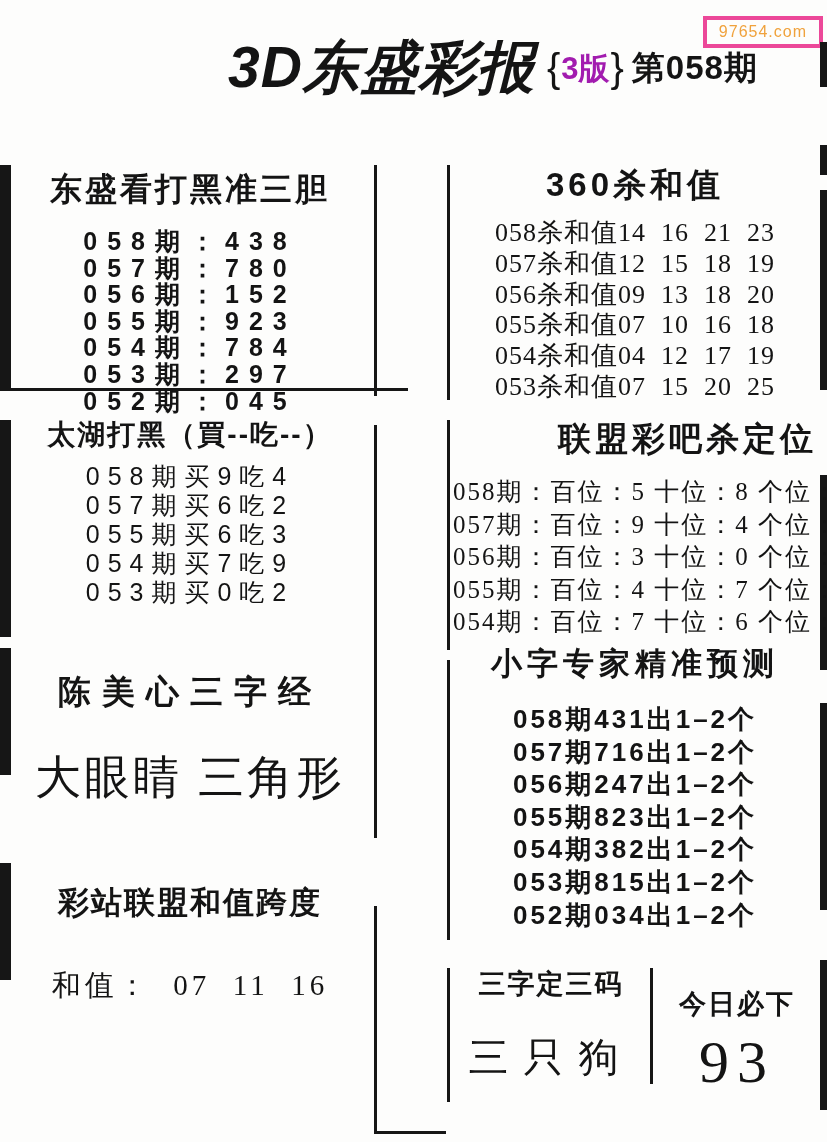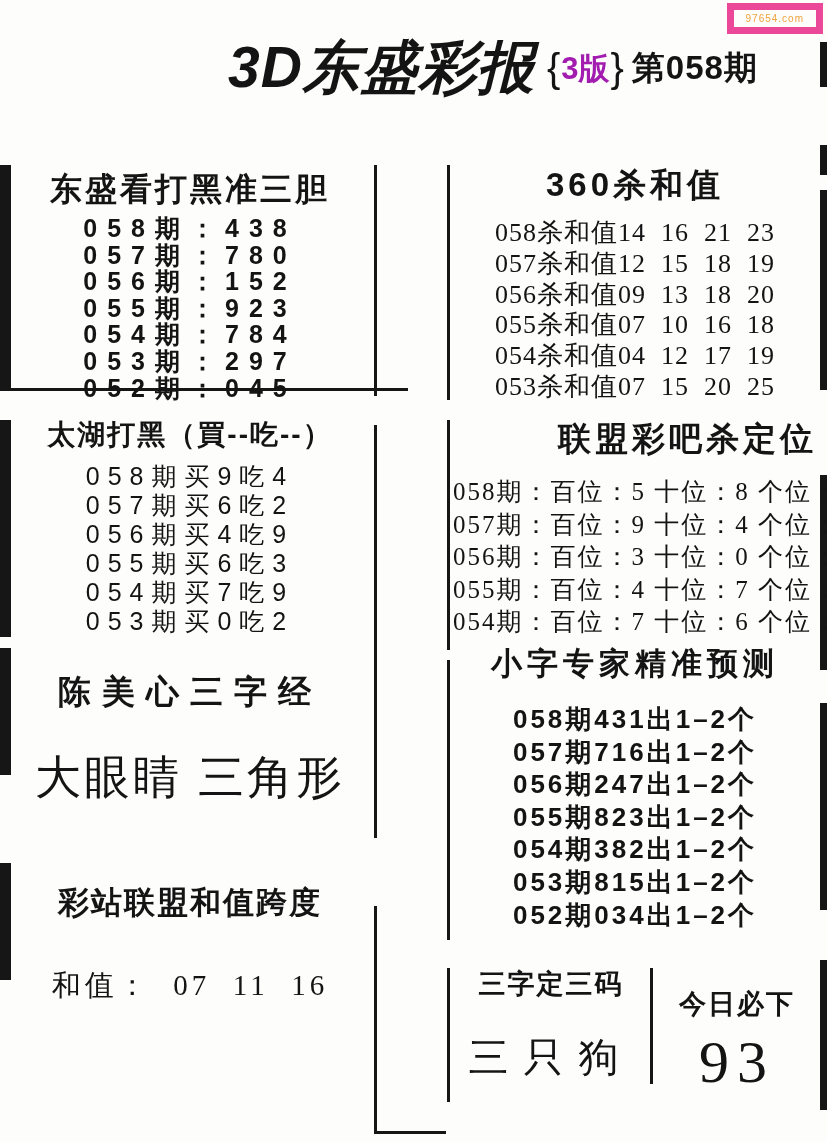--- a/index.html
+++ b/index.html
@@ -5,43 +5,43 @@
   html,body { margin:0; padding:0; background:#e8e8e8; }
   .page {
     position:relative; width:827px; height:1142px; margin:0 auto;
     background:#fdfdfc; color:#141414; overflow:hidden;
     font-family:"Liberation Sans", sans-serif;
   }
   .bar { position:absolute; background:#161616; }
 
   
   .site-badge {
-    position:absolute; top:3px; right:4px;
-    border:7px solid #ec4899; color:#f0a23c;
-    font-size:10px; padding:3px 12px; letter-spacing:1px;
+    position:absolute; top:16px; right:4px;
+    border:4px solid #ec4899; color:#f0a23c;
+    font-size:16px; padding:3px 12px; letter-spacing:1px;
     font-family:"Liberation Sans", sans-serif;
   }
 
   
   .title-row { position:absolute; top:30px; left:228px; display:flex; align-items:center; white-space:nowrap; }
   .title-main { font-size:57px; font-weight:900; letter-spacing:1px;font-style:italic; }
   .title-edition { font-size:31px; font-weight:700; margin-left:12px; display:flex; align-items:center; }
   .brace { font-size:40px; font-weight:400; }
   .edition-num { color:#a21caf; font-weight:800; padding:0 1px; }
   .title-issue { font-size:33px; font-weight:800; margin-left:8px; letter-spacing:1px; }
 
   
   .lsec { position:absolute; left:14px; width:352px; text-align:center; }
   .rsec { position:absolute; left:453px; width:364px; text-align:center; }
 
   
   .sec-a { top:168px; }
   .sec-a .hd { font-family:"Liberation Serif",serif; font-size:32px; font-weight:900; letter-spacing:3px; }
   .sec-a .row { font-size:25px; font-weight:900; letter-spacing:10px; height:26.6px; line-height:26.6px; white-space:pre; }
-  .sec-a .rows { margin-top:3px; }
+  .sec-a .rows { margin-top:16px; }
 
   .sec-b { top:416px; }
   .sec-b .hd { font-size:28px; font-weight:700; letter-spacing:2px; }
   .sec-b .rows { margin-top:8px; }
   .sec-b .row { font-size:25px; font-weight:400; letter-spacing:8px; height:29px; line-height:29px; white-space:pre; }
 
   .sec-c { top:670px; }
   .sec-c .hd { font-family:"Liberation Serif",serif; font-size:33px; font-weight:900; letter-spacing:11px; }
   .sec-c .val { margin-top:32px; font-size:46px; font-weight:400; letter-spacing:3px; white-space:pre; }
 
@@ -127,21 +127,20 @@
       <div class="row">053期：297</div>
       <div class="row">052期：045</div>
     </div>
   </div>
 
   <div class="lsec sec-b">
     <div class="hd">太湖打黑（買--吃--）</div>
     <div class="rows">
       <div class="row">058期买9吃4</div>
       <div class="row">057期买6吃2</div>
-      <div class="row">056期买4吃9</div>
       <div class="row">055期买6吃3</div>
       <div class="row">054期买7吃9</div>
       <div class="row">053期买0吃2</div>
     </div>
   </div>
 
   <div class="lsec sec-c">
     <div class="hd">陈美心三字经</div>
     <div class="val">大眼睛 三角形</div>
   </div>

